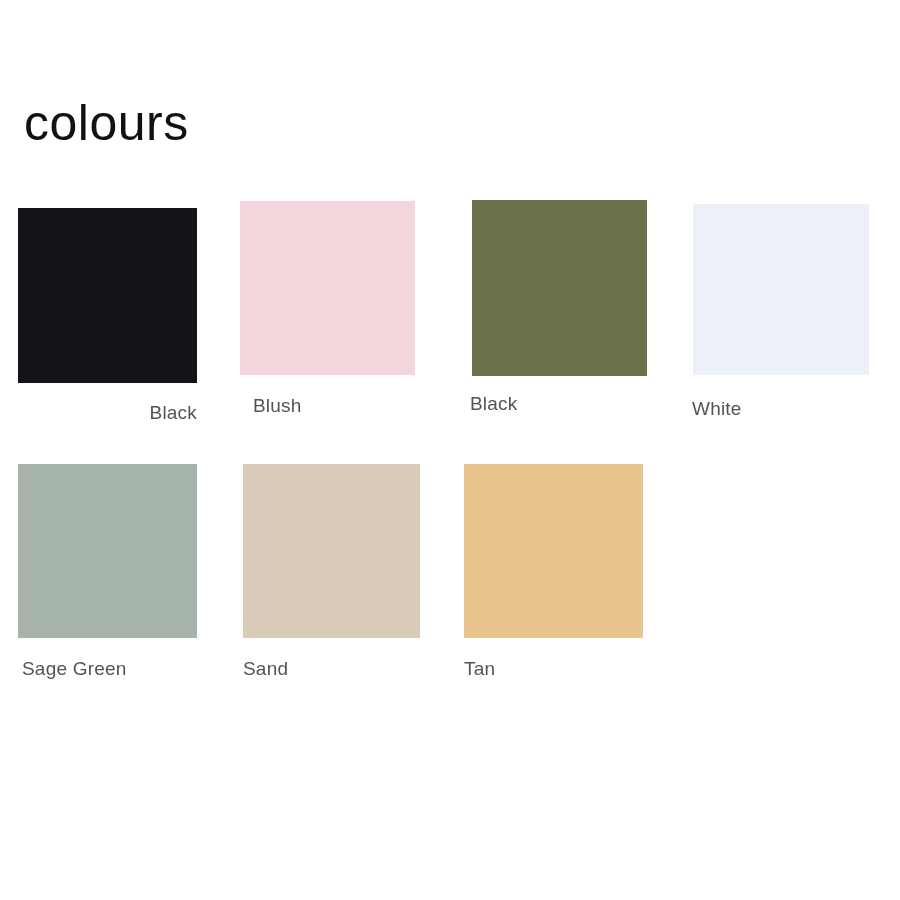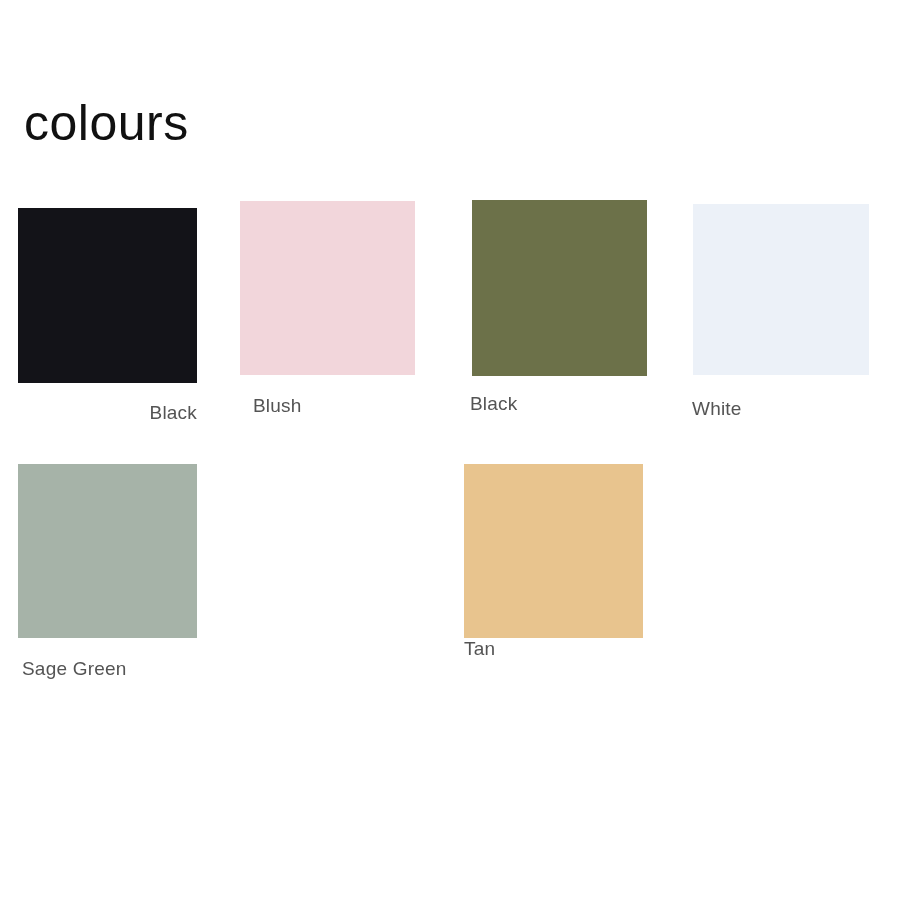--- a/index.html
+++ b/index.html
@@ -83,21 +83,21 @@
   #cell-sage        { left: 18px;  top: 464px; }
   #cell-sage .swatch-chip   { width: 179px; height: 174px; }
   #cell-sage .swatch-label  { margin-top: 20px; margin-left: 4px; }
 
   #cell-sand        { left: 243px; top: 464px; }
   #cell-sand .swatch-chip   { width: 177px; height: 174px; }
   #cell-sand .swatch-label  { margin-top: 20px; margin-left: 0px; }
 
   #cell-tan         { left: 464px; top: 464px; }
   #cell-tan .swatch-chip    { width: 179px; height: 174px; }
-  #cell-tan .swatch-label   { margin-left: 0px; }
+  #cell-tan .swatch-label   { margin-top: 20px; margin-left: 0px; }
 </style>
 </head>
 <body style="background: rgb(255, 255, 255);">
 
 <div id="palette-page">
 
   <div id="page-title" style="color: rgb(17, 17, 17);">colours</div>
 
   <div id="swatch-grid">
 
@@ -119,20 +119,24 @@
     <div class="swatch-cell" id="cell-white">
       <span class="swatch-chip" style="background-color: rgb(236, 241, 248);"></span>
       <span class="swatch-label" style="color: rgb(84, 84, 84);">White</span>
     </div>
 
     <div class="swatch-cell" id="cell-sage">
       <span class="swatch-chip" style="background-color: rgb(166, 179, 168);"></span>
       <span class="swatch-label" style="color: rgb(84, 84, 84);">Sage Green</span>
     </div>
 
+    <div class="swatch-cell" id="cell-sand">
+      <span class="swatch-chip" style="background-color: rgb(216, 204, 184);"></span>
+      <span class="swatch-label" style="color: rgb(84, 84, 84);">Sand</span>
+    </div>
 
     <div class="swatch-cell" id="cell-tan">
       <span class="swatch-chip" style="background-color: rgb(232, 196, 142);"></span>
       <span class="swatch-label" style="color: rgb(84, 84, 84);">Tan</span>
     </div>
 
   </div>
 </div>
 
 </body></html>

